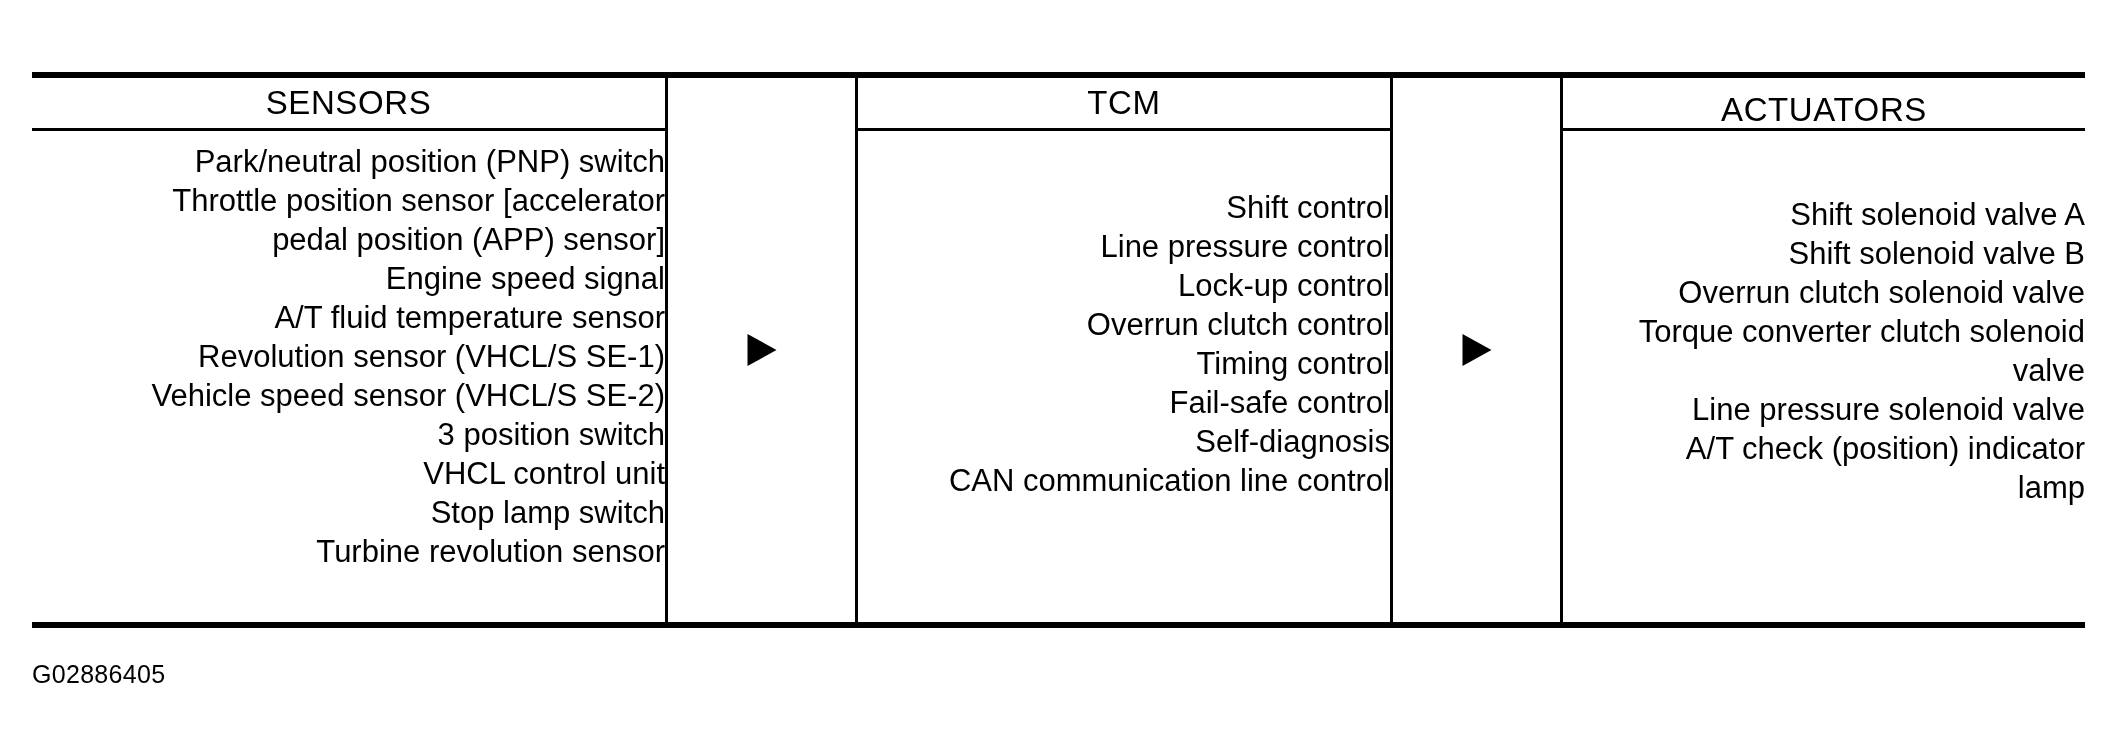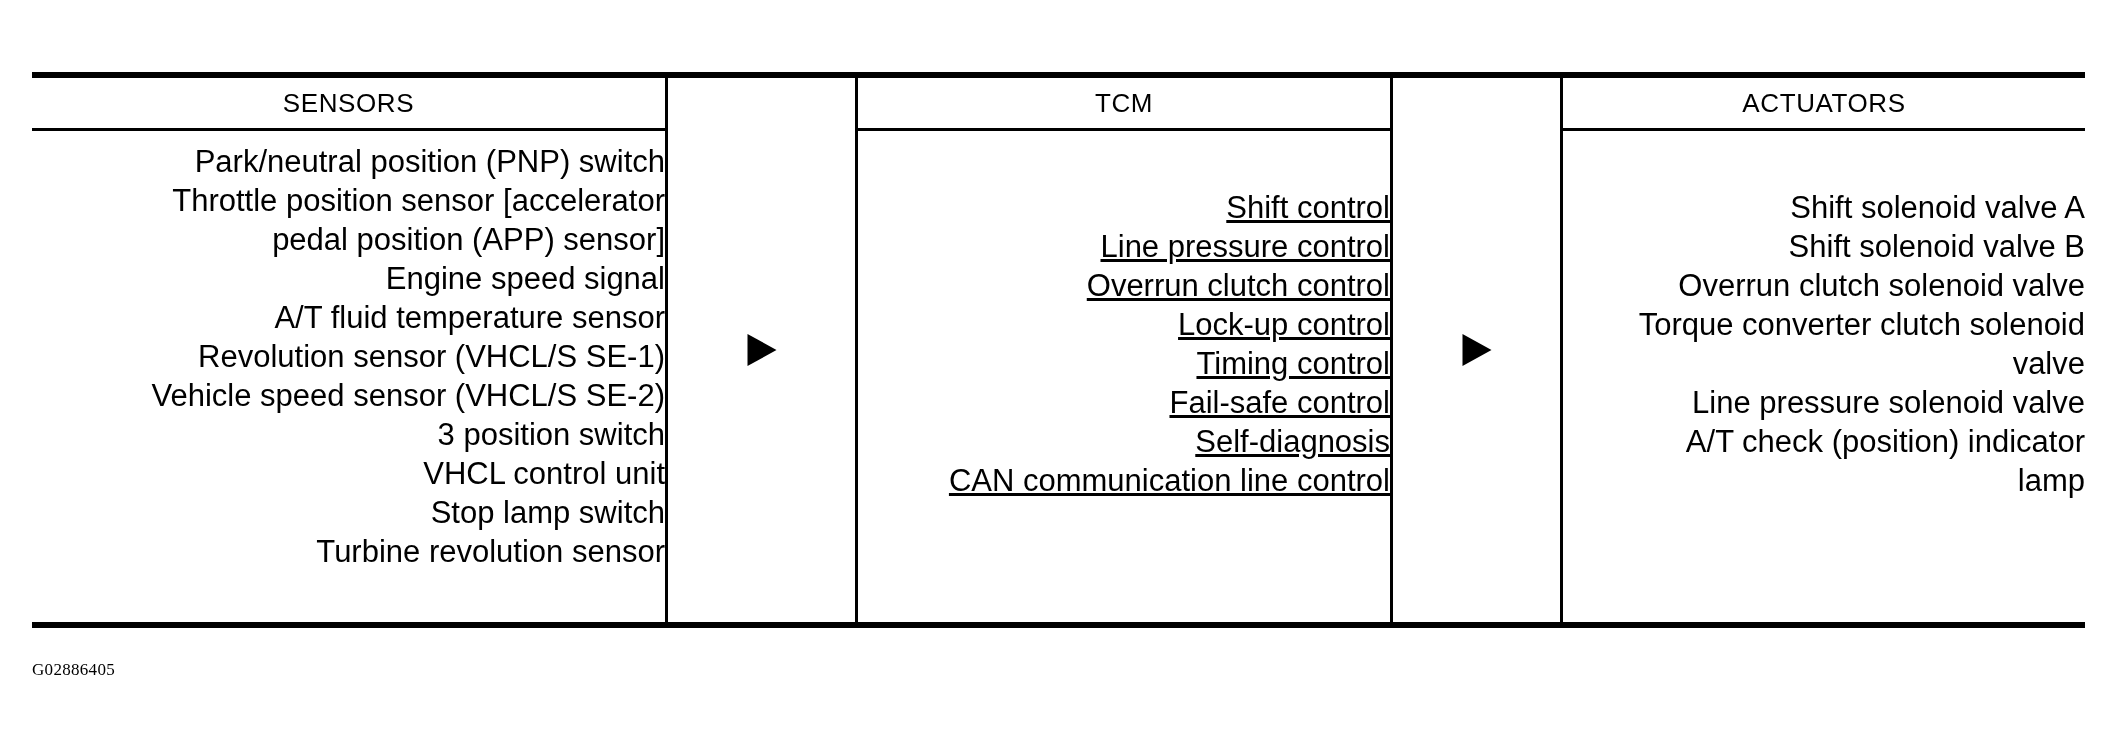--- a/index.html
+++ b/index.html
@@ -66,21 +66,21 @@
   }
 
   .col-title {
     position: absolute;
     top: 0;
     left: 0;
     right: 0;
     height: 50px;
     line-height: 50px;
     text-align: center;
-    font-size: 26px;
+    font-size: 33px;
     letter-spacing: 0.6px;
     white-space: nowrap;
   }
 
   .col-list {
     position: absolute;
     left: 0;
     right: 0;
     margin: 0;
     padding: 0;
@@ -109,24 +109,23 @@
     border-top: 16px solid transparent;
     border-bottom: 16px solid transparent;
     border-left: 29px solid #000000;
   }
 
   
   .caption {
     position: absolute;
     left: 32px;
     top: 660px;
-    font-size: 17px;
+    font-size: 25px;
     letter-spacing: 0.3px;
     white-space: nowrap;
-    font-family: Liberation Serif, serif;
   }
 </style>
 </head>
 <body>
 
 <div id="canvas">
 
   <div class="table-block">
 
     <div class="rule-top"></div>
@@ -157,37 +156,37 @@
         <li>Turbine revolution sensor</li>
       </ul>
     </div>
 
     <div class="arrow-cell" style="left:636px; width:187px;">
       <div class="arrow-glyph"></div>
     </div>
 
     <div class="col" style="left:826px; width:532px;">
       <div class="col-title">TCM</div>
-      <ul class="col-list" style="top:110px; padding-left:14px;text-decoration:underline;">
+      <ul class="col-list" style="top:110px; padding-left:14px;">
         <li>Shift control</li>
         <li>Line pressure control</li>
+        <li>Lock-up control</li>
         <li>Overrun clutch control</li>
-        <li>Lock-up control</li>
         <li>Timing control</li>
         <li>Fail-safe control</li>
         <li>Self-diagnosis</li>
         <li>CAN communication line control</li>
       </ul>
     </div>
 
     <div class="arrow-cell" style="left:1361px; width:167px;">
       <div class="arrow-glyph"></div>
     </div>
 
-    <div class="col" style="left:1531px; width:522px;">
+    <div class="col" style="left:1531px; width:522px;margin-top:7px;">
       <div class="col-title">ACTUATORS</div>
       <ul class="col-list" style="top:110px; padding-left:14px;">
         <li>Shift solenoid valve A</li>
         <li>Shift solenoid valve B</li>
         <li>Overrun clutch solenoid valve</li>
         <li>Torque converter clutch solenoid</li>
         <li>valve</li>
         <li>Line pressure solenoid valve</li>
         <li>A/T check (position) indicator</li>
         <li>lamp</li>

